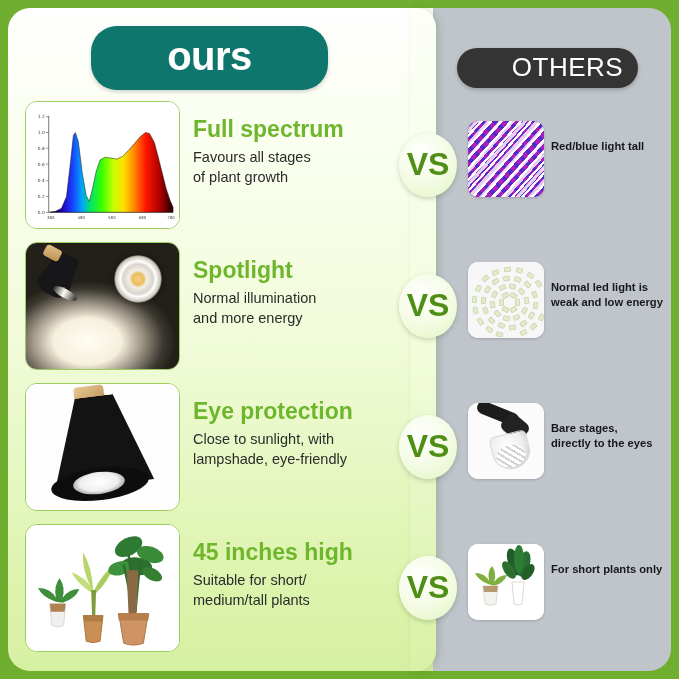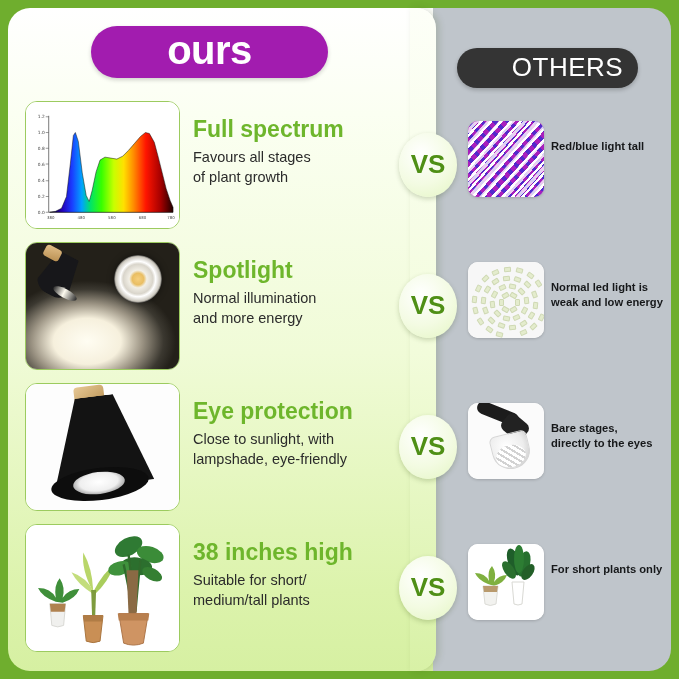--- a/index.html
+++ b/index.html
@@ -35,23 +35,23 @@
     width: 26px; height: 663px;
     border-radius: 0 20px 20px 0;
     background: linear-gradient(to bottom, #fdfff8 0%, #f2fcdb 52%, #d8f1a6 100%);
     box-shadow: 3px 0 7px rgba(60,90,20,.18);
   }
 
   
   .pill-ours {
     position: absolute;
     left: 91px; top: 26px;
-    width: 237px; height: 52px;
+    width: 237px; height: 64px;
     border-radius: 26px;
-    background: #a21caf;
+    background: #0f766e;
     box-shadow: 0 2px 4px rgba(0,0,0,.18);
     display: flex; align-items: center; justify-content: center;
   }
   .pill-ours span {
     color: #ffffff;
     font-size: 40px;
     font-weight: bold;
     letter-spacing: -0.5px;
     line-height: 1;
     padding-bottom: 4px;
@@ -112,21 +112,21 @@
     left: 399px; top: 38px;
     width: 58px; height: 64px;
     border-radius: 50%;
     background: radial-gradient(circle at 38% 32%, #ffffff 0%, #f3fbe2 55%, #e3f5c2 100%);
     box-shadow: 0 2px 5px rgba(40,70,10,.22);
     display: flex; align-items: center; justify-content: center;
     z-index: 5;
   }
   .vs span {
     color: #4f8f16;
-    font-size: 26px;
+    font-size: 32px;
     font-weight: bold;
     line-height: 1;
     padding-bottom: 2px;
   }
 
   .thumb-right {
     position: absolute;
     left: 468px; top: 26px;
     width: 76px; height: 76px;
     border-radius: 10px;
@@ -498,21 +498,21 @@
           <ellipse cx="95" cy="44" rx="12" ry="7" fill="#3f923c" transform="rotate(-14 95 44)"></ellipse>
           <ellipse cx="128" cy="50" rx="11" ry="6" fill="#357f32" transform="rotate(28 128 50)"></ellipse>
           <path d="M104,30 q4,30 5,58 M116,36 q-3,28 -5,52 M99,40 q6,26 9,48" stroke="#2f6b2c" stroke-width="2.4" fill="none"></path>
           <path d="M102,46 h12 l-2,46 h-8 z" fill="#8a6a44"></path>
           <path d="M94,90 h30 l-5,30 q-10,4 -20,0 z" fill="#cf9463" stroke="#ad764a" stroke-width="1"></path>
           <path d="M93,90 h32 l-1,7 h-30 z" fill="#b87f4e"></path>
         </g>
       </svg>
     </div>
     <div class="txt-left">
-      <div class="head">38 inches high</div>
+      <div class="head">45 inches high</div>
       <div class="sub">Suitable for short/
 medium/tall plants</div>
     </div>
     <div class="vs">
       <span>VS</span>
     </div>
     <div class="thumb-right">
       <div class="pr-bg"></div>
       <svg viewBox="0 0 76 76" style="position:absolute;inset:0;width:100%;height:100%">
         <g>

